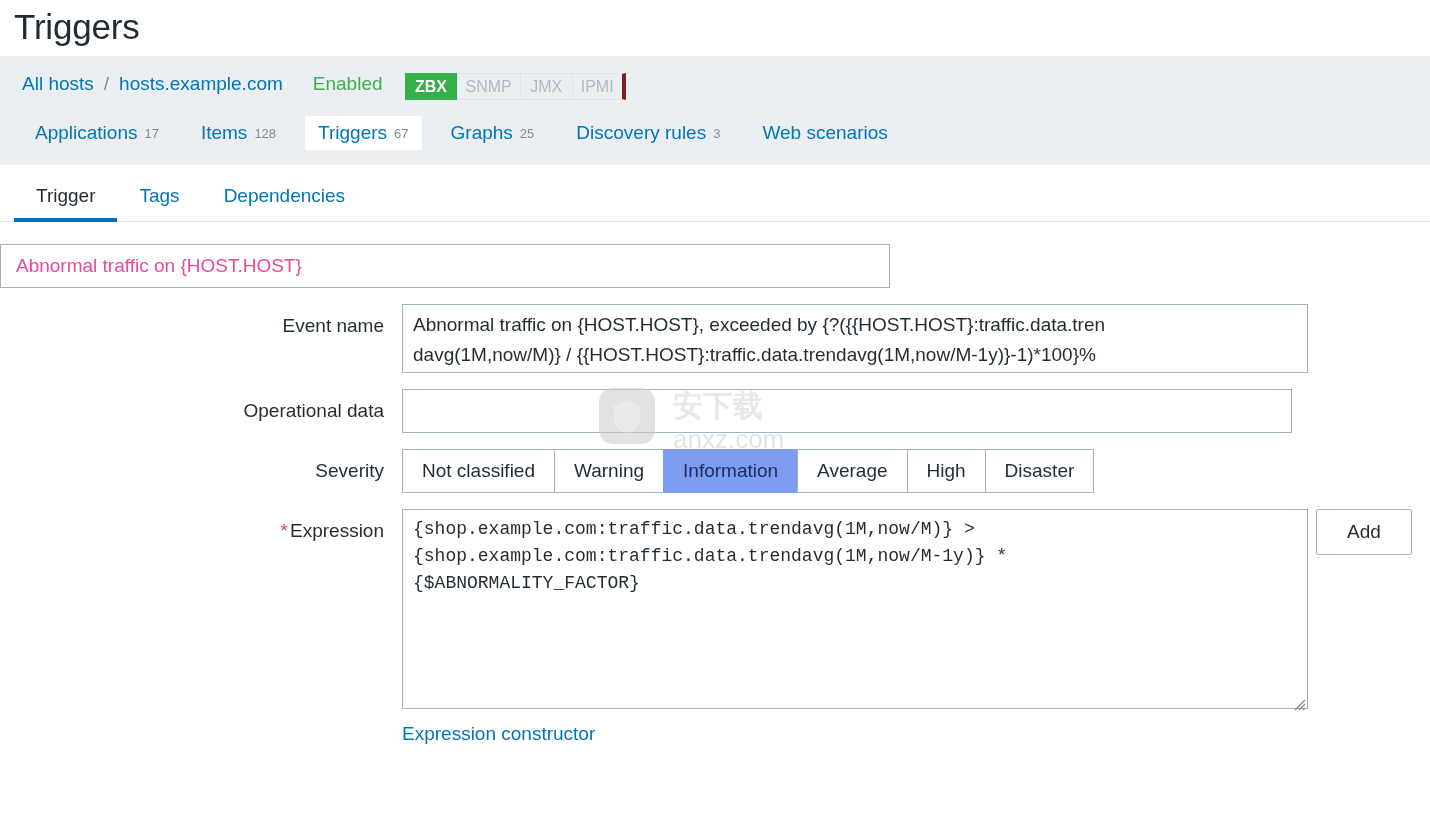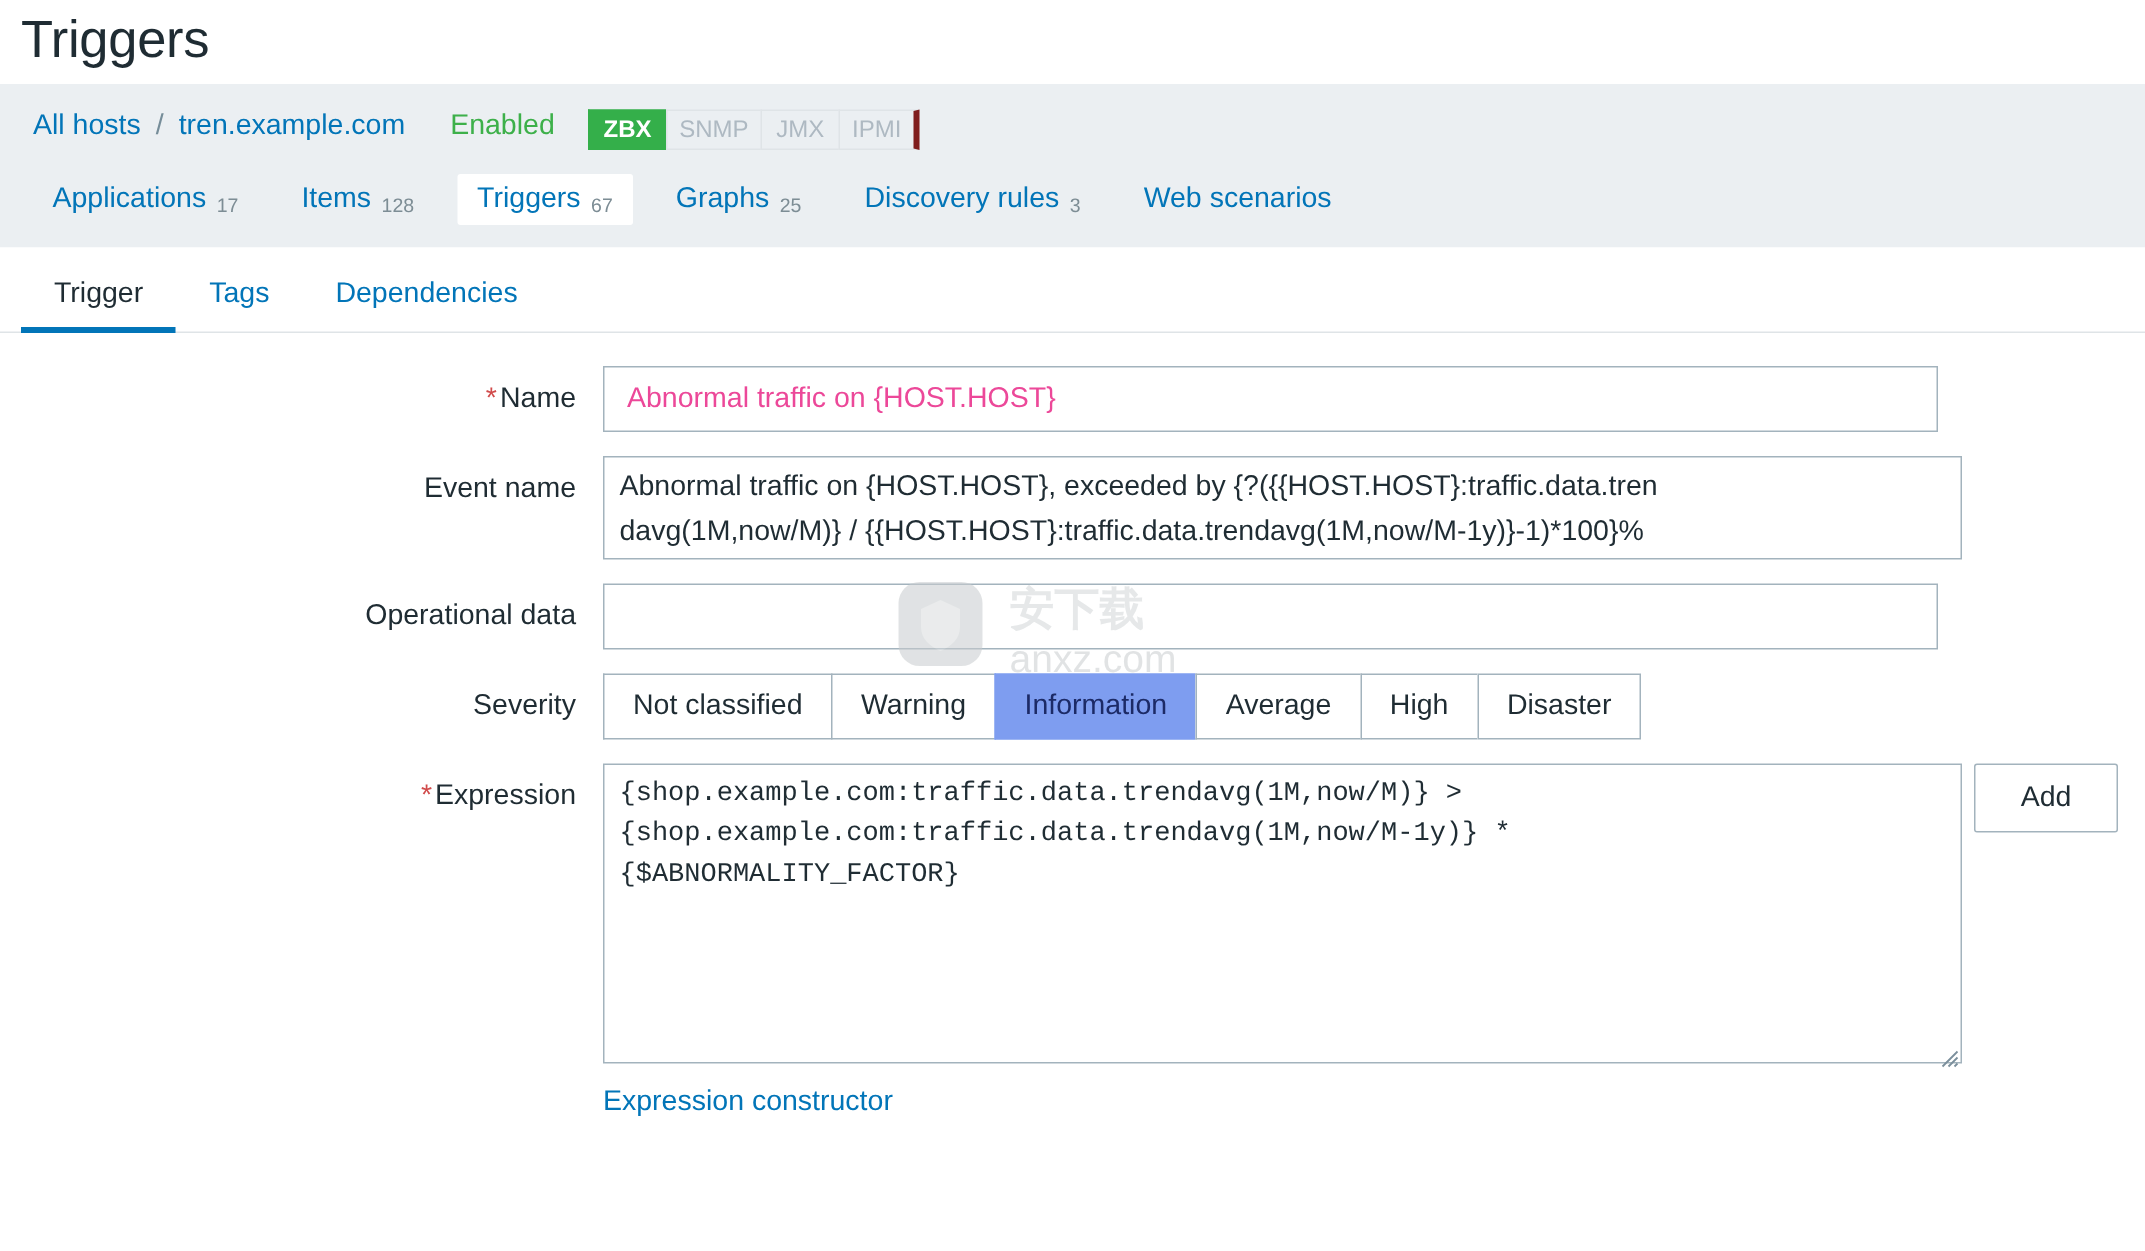--- a/index.html
+++ b/index.html
@@ -75,21 +75,21 @@
     font-weight: 700;
   }
 
   .objlist-row {
     display: flex;
     align-items: center;
     height: 36px;
   }
   .objlist-item {
     display: flex;
-    align-items: flex-end;
+    align-items: center;
     gap: 7px;
     font-size: 19px;
     color: #0275b8;
     padding: 6px 13px;
     margin-right: 16px;
     border-radius: 2px;
     cursor: pointer;
     white-space: nowrap;
   }
   .objlist-item .cnt { color: #7d8d95; font-size: 13px; }
@@ -253,21 +253,21 @@
 
   <div class="page-title-bar">
     <div class="page-title">Triggers</div>
   </div>
 
   <div class="host-block">
 
     <div class="crumb-row">
       <span class="crumb-link">All hosts</span>
       <span class="crumb-sep">/</span>
-      <span class="crumb-link">tren.example.com</span>
+      <span class="crumb-link">hosts.example.com</span>
       <span class="status-enabled">Enabled</span>
       <span class="iface-group">
         <span class="iface active">ZBX</span>
         <span class="iface">SNMP</span>
         <span class="iface">JMX</span>
         <span class="iface">IPMI</span>
       </span>
     </div>
 
     <div class="objlist-row">
@@ -299,21 +299,20 @@
 
   <div class="tabs">
     <div class="tab active">Trigger</div>
     <div class="tab">Tags</div>
     <div class="tab">Dependencies</div>
   </div>
 
   <div class="form">
 
     <div class="frow">
-      <div class="flabel"><span class="req">*</span><span>Name</span></div>
       <div class="fcontrol">
         <input class="inp" type="text" value="Abnormal traffic on {HOST.HOST}" style="">
       </div>
     </div>
 
     <div class="frow">
       <div class="flabel"><span>Event name</span></div>
       <div class="fcontrol">
         <textarea class="txtarea-eventname" style="">Abnormal traffic on {HOST.HOST}, exceeded by {?({{HOST.HOST}:traffic.data.tren
 davg(1M,now/M)} / {{HOST.HOST}:traffic.data.trendavg(1M,now/M-1y)}-1)*100}%</textarea>

